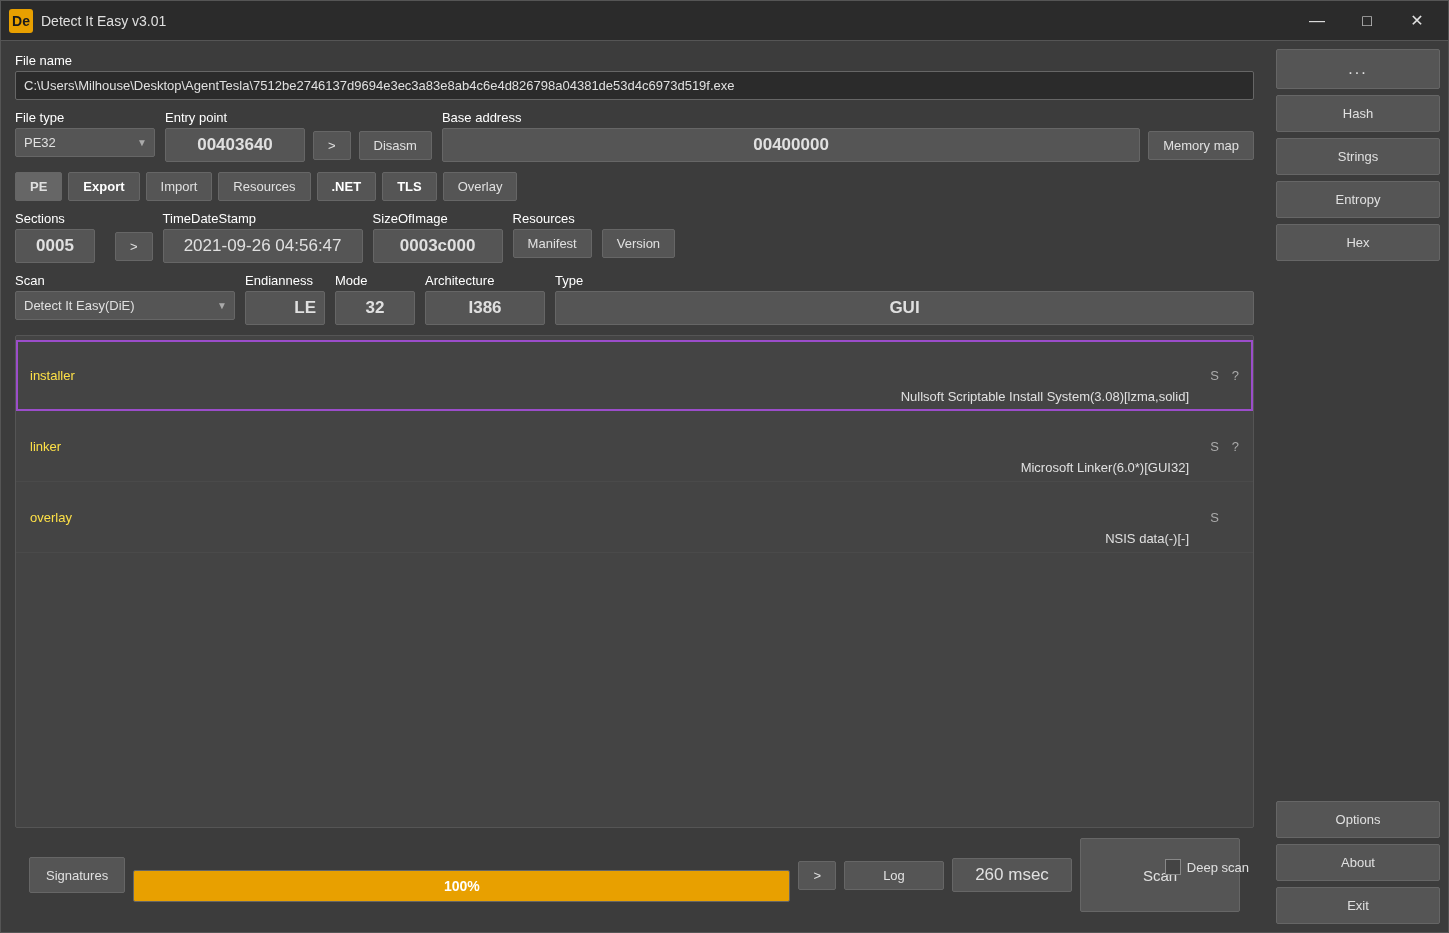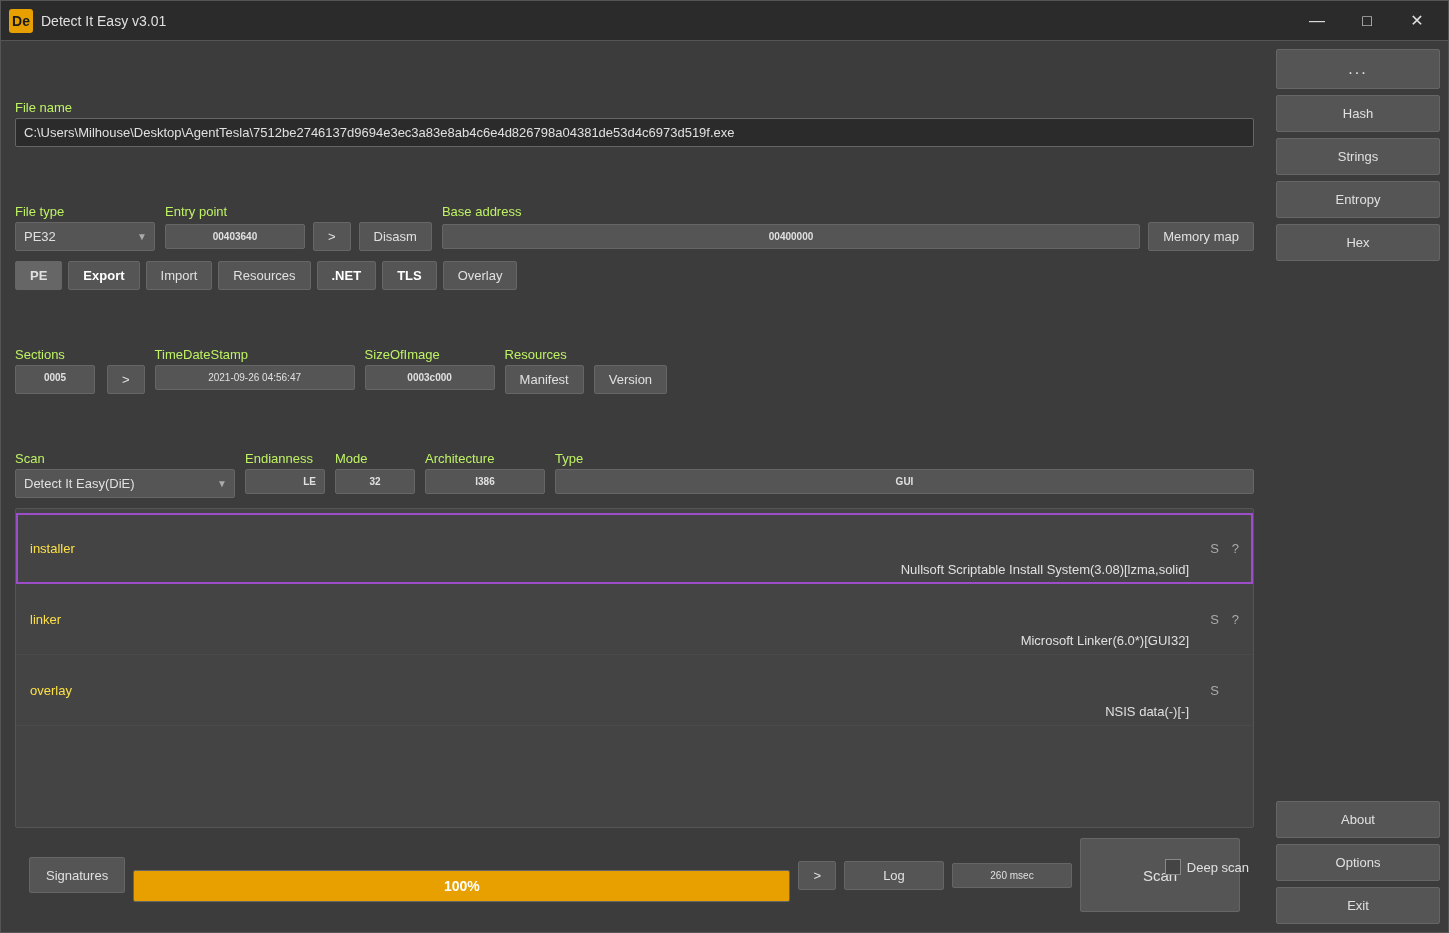--- a/index.html
+++ b/index.html
@@ -98,24 +98,23 @@
       text-align: center;
       border-radius: 2px;
     }
     .right-btn.dots {
       font-size: 16px;
       letter-spacing: 2px;
     }
     .right-btn.spacer { flex: 1; background: transparent; border: none; cursor: default; }
 
     .label {
-      color: #bef264;
+      color: #ffffff;
       font-size: 13px;
       margin-bottom: 3px;
-      margin-top: 47px;
     }
 
     .input-box {
       background: #2b2b2b;
       border: 1px solid #666;
       color: #e0e0e0;
       padding: 6px 8px;
       font-size: 13px;
       width: 100%;
       border-radius: 2px;
@@ -130,21 +129,21 @@
     .field-group {
       display: flex;
       flex-direction: column;
     }
 
     .value-box {
       background: #555;
       border: 1px solid #666;
       color: #e0e0e0;
       padding: 6px 8px;
-      font-size: 10px;
+      font-size: 17px;
       text-align: center;
       border-radius: 2px;
       font-weight: bold;
     }
 
     .btn {
       background: #555;
       border: 1px solid #666;
       color: #e0e0e0;
       padding: 6px 14px;
@@ -293,21 +292,22 @@
     }
 
     .entry-point-row {
       display: flex;
       align-items: center;
       gap: 8px;
     }
 
     .sections-row {
       display: flex;
-      gap: 12px;
+      align-items: center;
+      gap: 20px;
     }
 
     .base-addr-row {
       display: flex;
       align-items: center;
       gap: 8px;
     }
 
     .tab-buttons {
       display: flex;
@@ -510,18 +510,18 @@
 
     </div>
 
     <div class="right-panel">
       <button class="right-btn dots">...</button>
       <button class="right-btn">Hash</button>
       <button class="right-btn">Strings</button>
       <button class="right-btn">Entropy</button>
       <button class="right-btn">Hex</button>
       <div class="right-btn spacer"></div>
+      <button class="right-btn">Options</button>
       <button class="right-btn">About</button>
-      <button class="right-btn">Options</button>
       <button class="right-btn">Exit</button>
     </div>
   </div>
 </div>
 
 </body></html>

